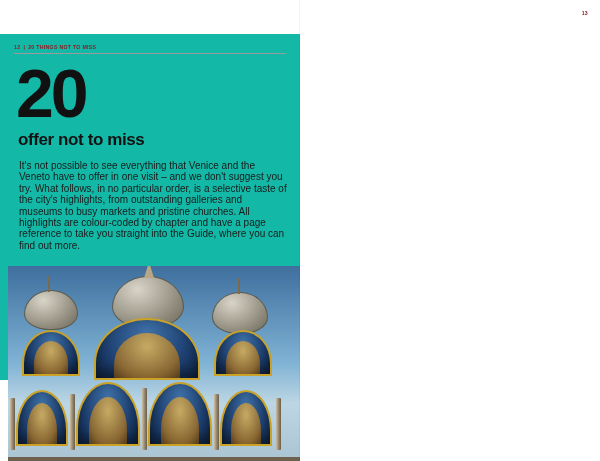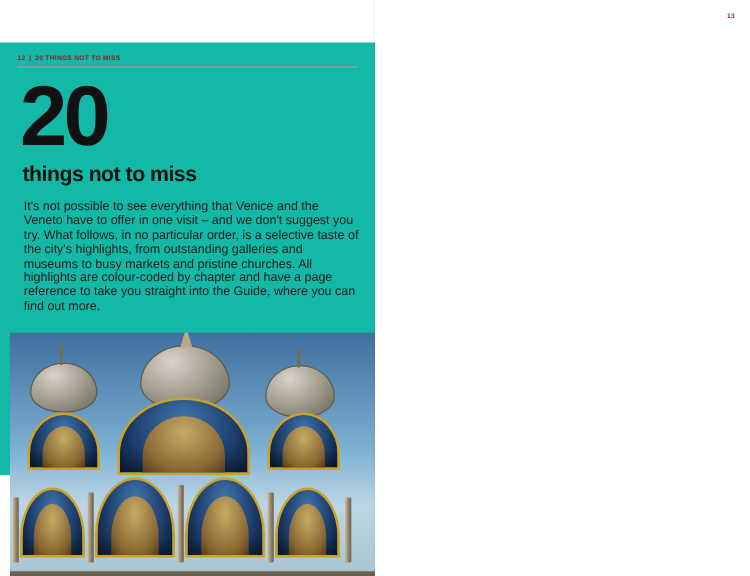--- a/index.html
+++ b/index.html
@@ -92,21 +92,21 @@
 <div class="spread">
 
   <div class="left-page">
 
     <div class="folio-left">
       <span>12</span><span class="sep">|</span><span>20 THINGS NOT TO MISS</span>
     </div>
     <div class="folio-rule"></div>
 
     <div class="big-number">20</div>
-    <div class="headline">things not to miss</div>
+    <div class="headline">offer not to miss</div>
     <div class="intro">It's not possible to see everything that Venice and the Veneto have to offer in one visit – and we don't suggest you try. What follows, in no particular order, is a selective taste of the city's highlights, from outstanding galleries and museums to busy markets and pristine churches. All highlights are colour-coded by chapter and have a page reference to take you straight into the Guide, where you can find out more.</div>
 
     <div class="photo-basilica">
       <div class="sky"></div>
 
       <div class="bas-dome" style="left:16px; top:24px; width:54px; height:40px;"></div>
       <div class="bas-dome" style="left:104px; top:10px; width:72px; height:52px;"></div>
       <div class="bas-dome" style="left:204px; top:26px; width:56px; height:42px;"></div>
       <div class="bas-spire" style="left:136px; top:-4px;"></div>
       <div class="bas-flag" style="left:40px; top:10px; height:16px;"></div>

